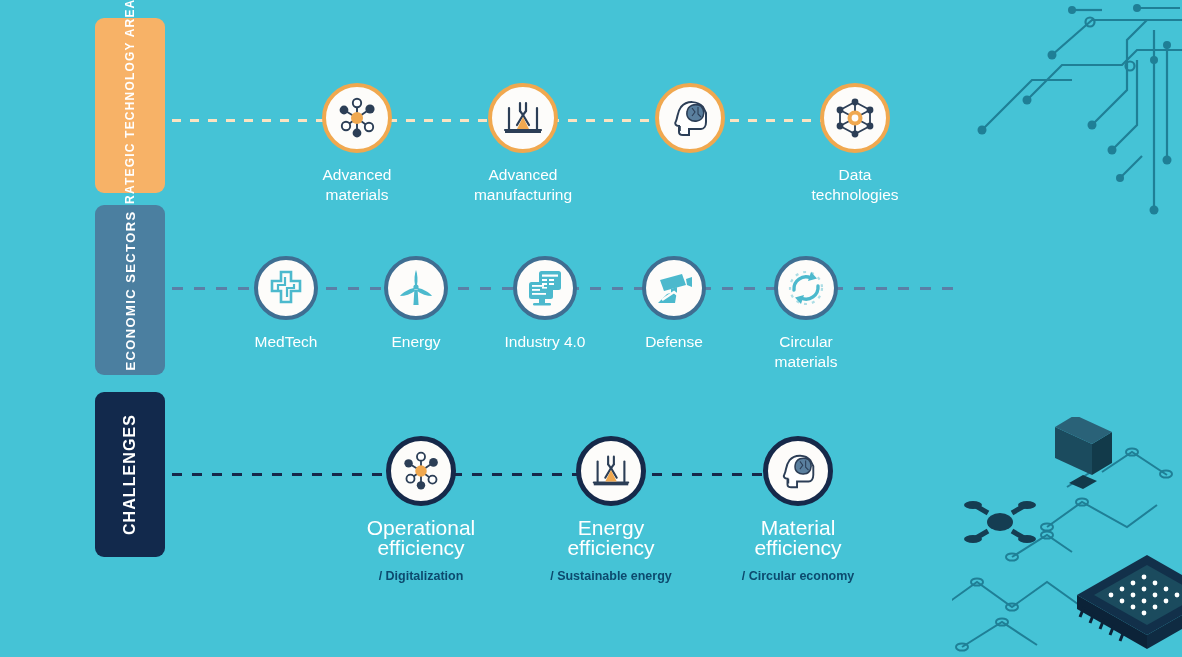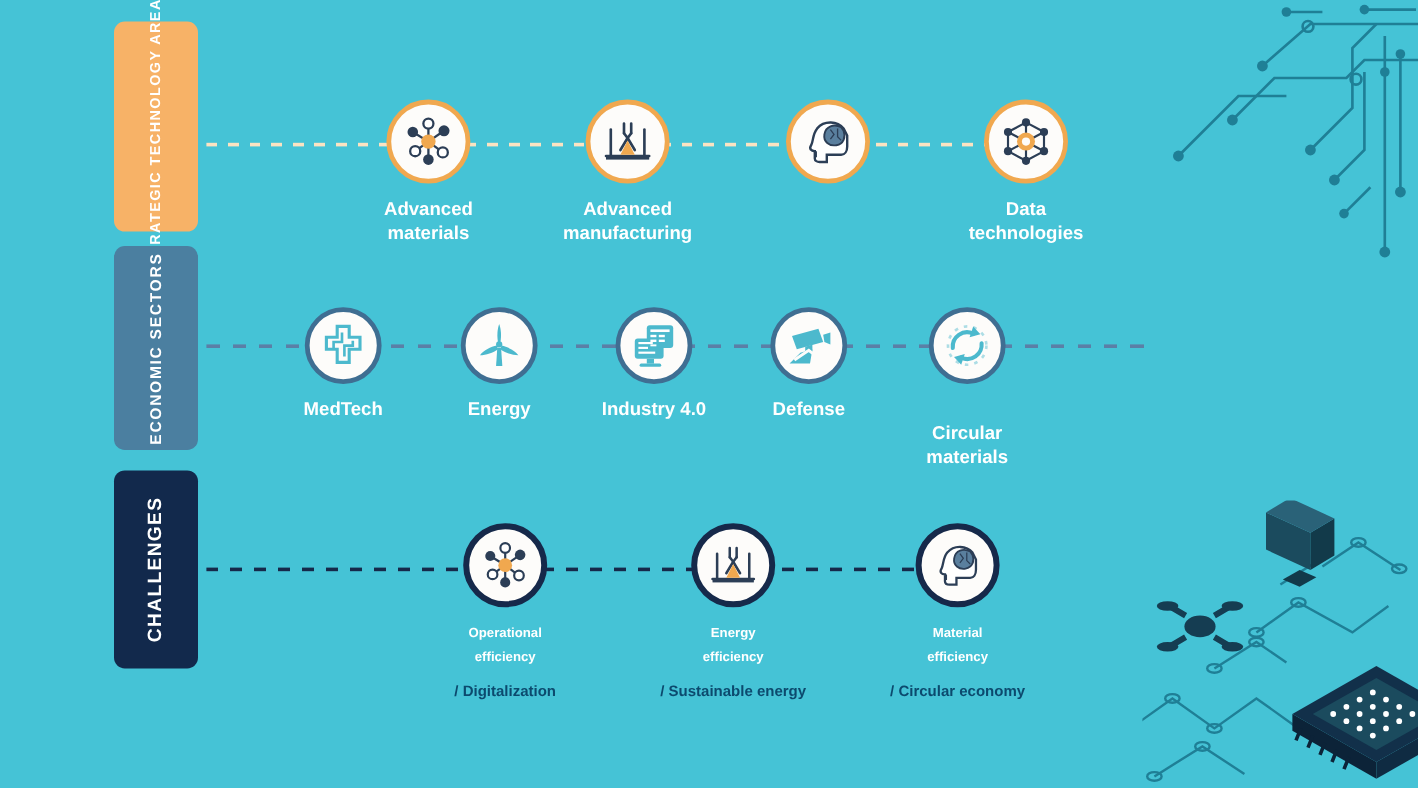--- a/index.html
+++ b/index.html
@@ -57,26 +57,26 @@
     background:#fdfcfa;
     display:flex;align-items:center;justify-content:center;
     box-sizing:border-box;
     position:relative;z-index:2;
   }
   .r1 .bubble{width:70px;height:70px;border:4px solid #f0a84f;}
   .r2 .bubble{width:64px;height:64px;border:4px solid #3f6e92;}
   .r3 .bubble{width:70px;height:70px;border:5px solid #16294a;}
 
   .caption{
-    margin-top:12px;color:#ffffff;font-weight:bold;text-align:center;
+    margin-top:12px;color:#ffffff;font-weight:normal;text-align:center;
     line-height:20px;white-space:pre-line;
   }
   .r1 .caption{font-size:15.5px;}
   .r2 .caption{font-size:15.5px;}
-  .r3 .caption{font-size:11px;}
+  .r3 .caption{font-size:21px;}
   .subcaption{
     margin-top:11px;color:#0c4a6e;font-weight:bold;font-size:12.5px;
     text-align:center;white-space:nowrap;
   }
   svg{display:block;}
 </style>
 </head>
 <body>
 
 <div id="canvas">
@@ -339,21 +339,21 @@
             <path d="M32 11 L38 9 L38 19 L33 17 Z"></path>
             <path d="M17 21 L23 19 L23 25 L17 27 Z"></path>
             <path d="M13 26 L23 23 L21 35 L4 35 Z"></path>
           </g>
           <path d="M8 32 L20 24 L30 32" fill="none" stroke="#fdfcfa" stroke-width="2.4"></path>
         </svg>
       </div>
       <div class="caption">Defense</div>
     </div>
 
-    <div class="node" style="left:744px;top:51px;width:124px;gap:20px;">
+    <div class="node" style="left:744px;top:51px;width:124px;">
       <div class="bubble">
         <svg width="40" height="40" viewBox="0 0 40 40">
           <g fill="none" stroke="#4cb9cd" stroke-width="3.4" stroke-linecap="round">
             <path d="M8 22 A12 12 0 0 1 25 10"></path>
             <path d="M32 18 A12 12 0 0 1 15 30"></path>
           </g>
           <g fill="#4cb9cd">
             <path d="M25 4 L31 10.5 L22 13 Z"></path>
             <path d="M15 36 L9 29.5 L18 27 Z"></path>
           </g>

